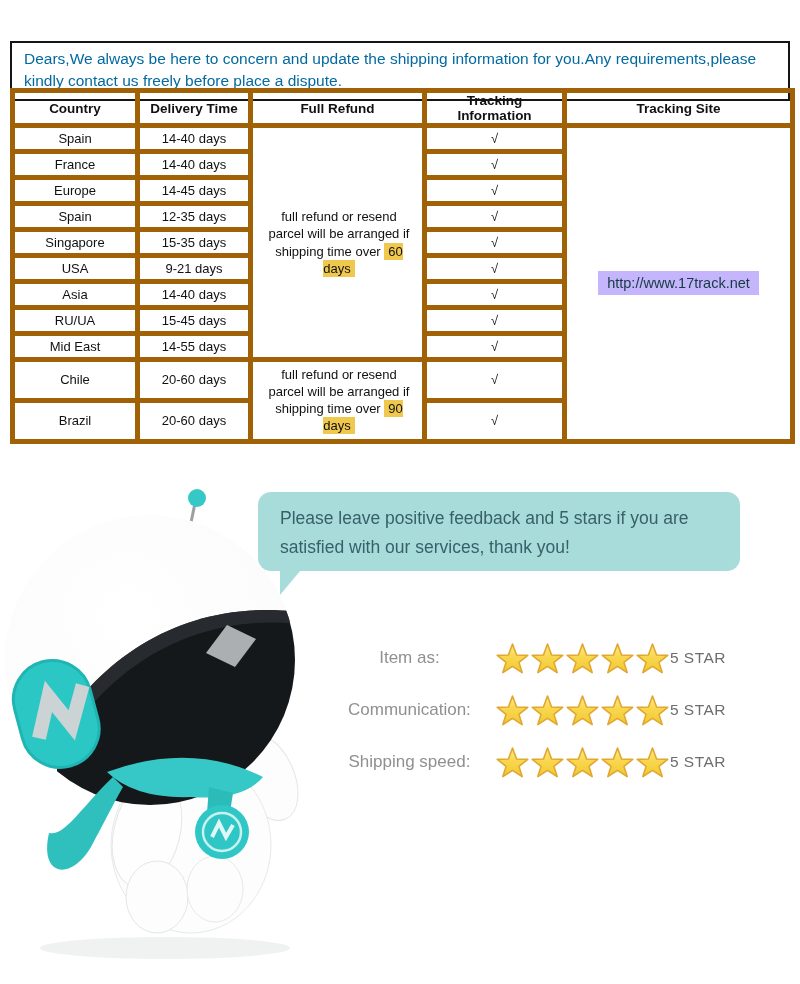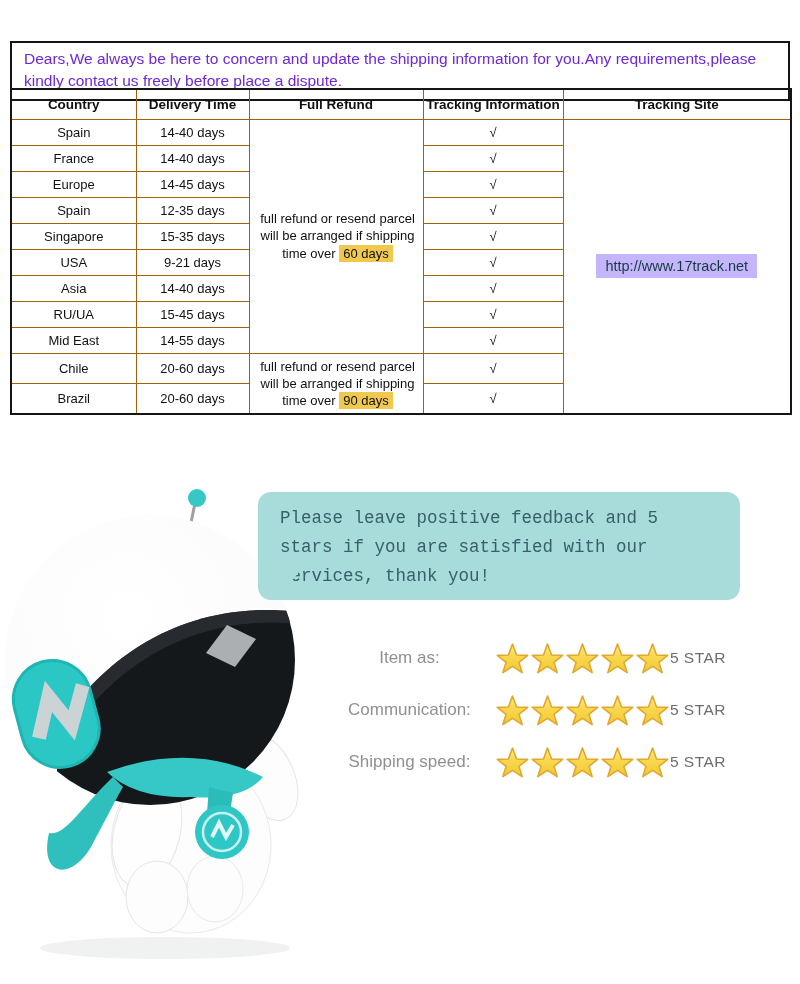--- a/index.html
+++ b/index.html
@@ -3,45 +3,45 @@
 <meta charset="utf-8">
 <style>
   * { margin:0; padding:0; box-sizing:border-box; }
   body { background:#ffffff; font-family:"Liberation Sans", sans-serif; }
   .page { position:relative; width:800px; height:984px; background:#ffffff; overflow:hidden; }
 
   
   .notice-box {
     position:absolute; left:10px; top:41px; width:780px;
     border:2px solid #151515; padding:5px 12px 7px 12px;
-    font-size:15.5px; line-height:1.42; color:#6d28d9;
+    font-size:15.5px; line-height:1.42; color:#0369a1;
   }
 
   
   .ship-table {
     position:absolute; left:10px; top:88px; width:780px;
     border-collapse:collapse; table-layout:fixed;
     border:2px solid #151515; color:#111;
   }
   .ship-table th, .ship-table td {
-    border:1px solid #a16207; text-align:center; vertical-align:middle;
+    border:5px solid #a16207; text-align:center; vertical-align:middle;
     font-size:13px; padding:0 2px; overflow:hidden;
   }
   .ship-table th { height:30px; font-size:13.5px; font-weight:bold; }
   .ship-table td { height:26px;text-align:center; }
   .refund-cell { text-align:right; padding:4px 6px 4px 9px !important; line-height:1.32; }
   .hl-yellow { background:#f0c84e; padding:1px 4px; }
   .site-cell { vertical-align:middle; }
   .site-link { display:inline-block; background:#c4b5fd; color:#153a3f; padding:4px 9px; font-size:14.5px; }
   .check { font-size:14px; }
 
   
   .bubble {
     position:absolute; background:#a8dcda; color:#38606a;
-    border-radius:13px; font-size:17.5px;font-family:Liberation Mono, monospace;
+    border-radius:13px; font-size:17.5px;
   }
   .bubble-top { left:258px; top:492px; width:482px; padding:12px 20px 9px 22px; line-height:29px; }
   .bubble-top-tail {
     position:absolute; left:280px; top:558px; width:0; height:0;
     border-top:37px solid #a8dcda; border-right:31px solid transparent;
   }
   .bubble-bottom { left:256px; top:840px; width:480px; padding:10px 24px 11px 26px; line-height:30px; border-radius:15px; }
 
   
   .rating-row { position:absolute; left:330px; width:396px; height:40px; display:flex; align-items:center; }

